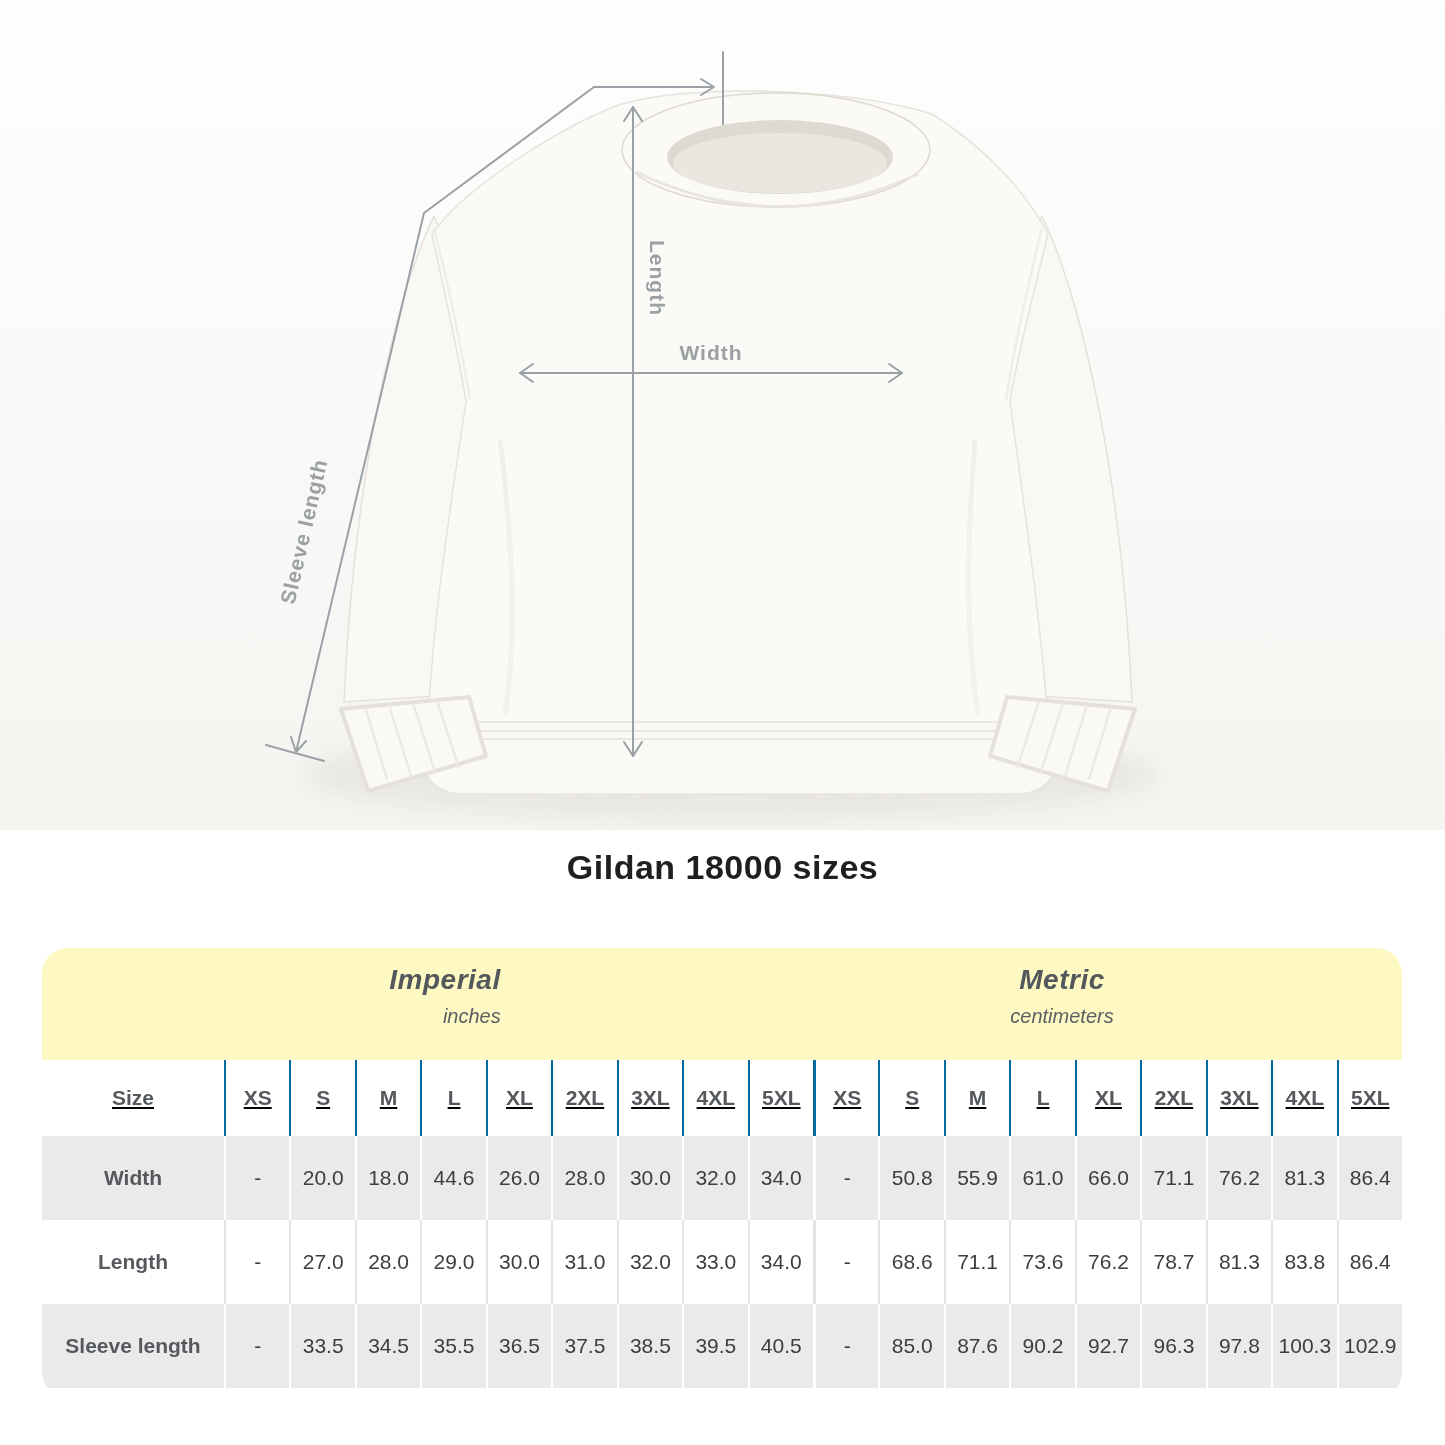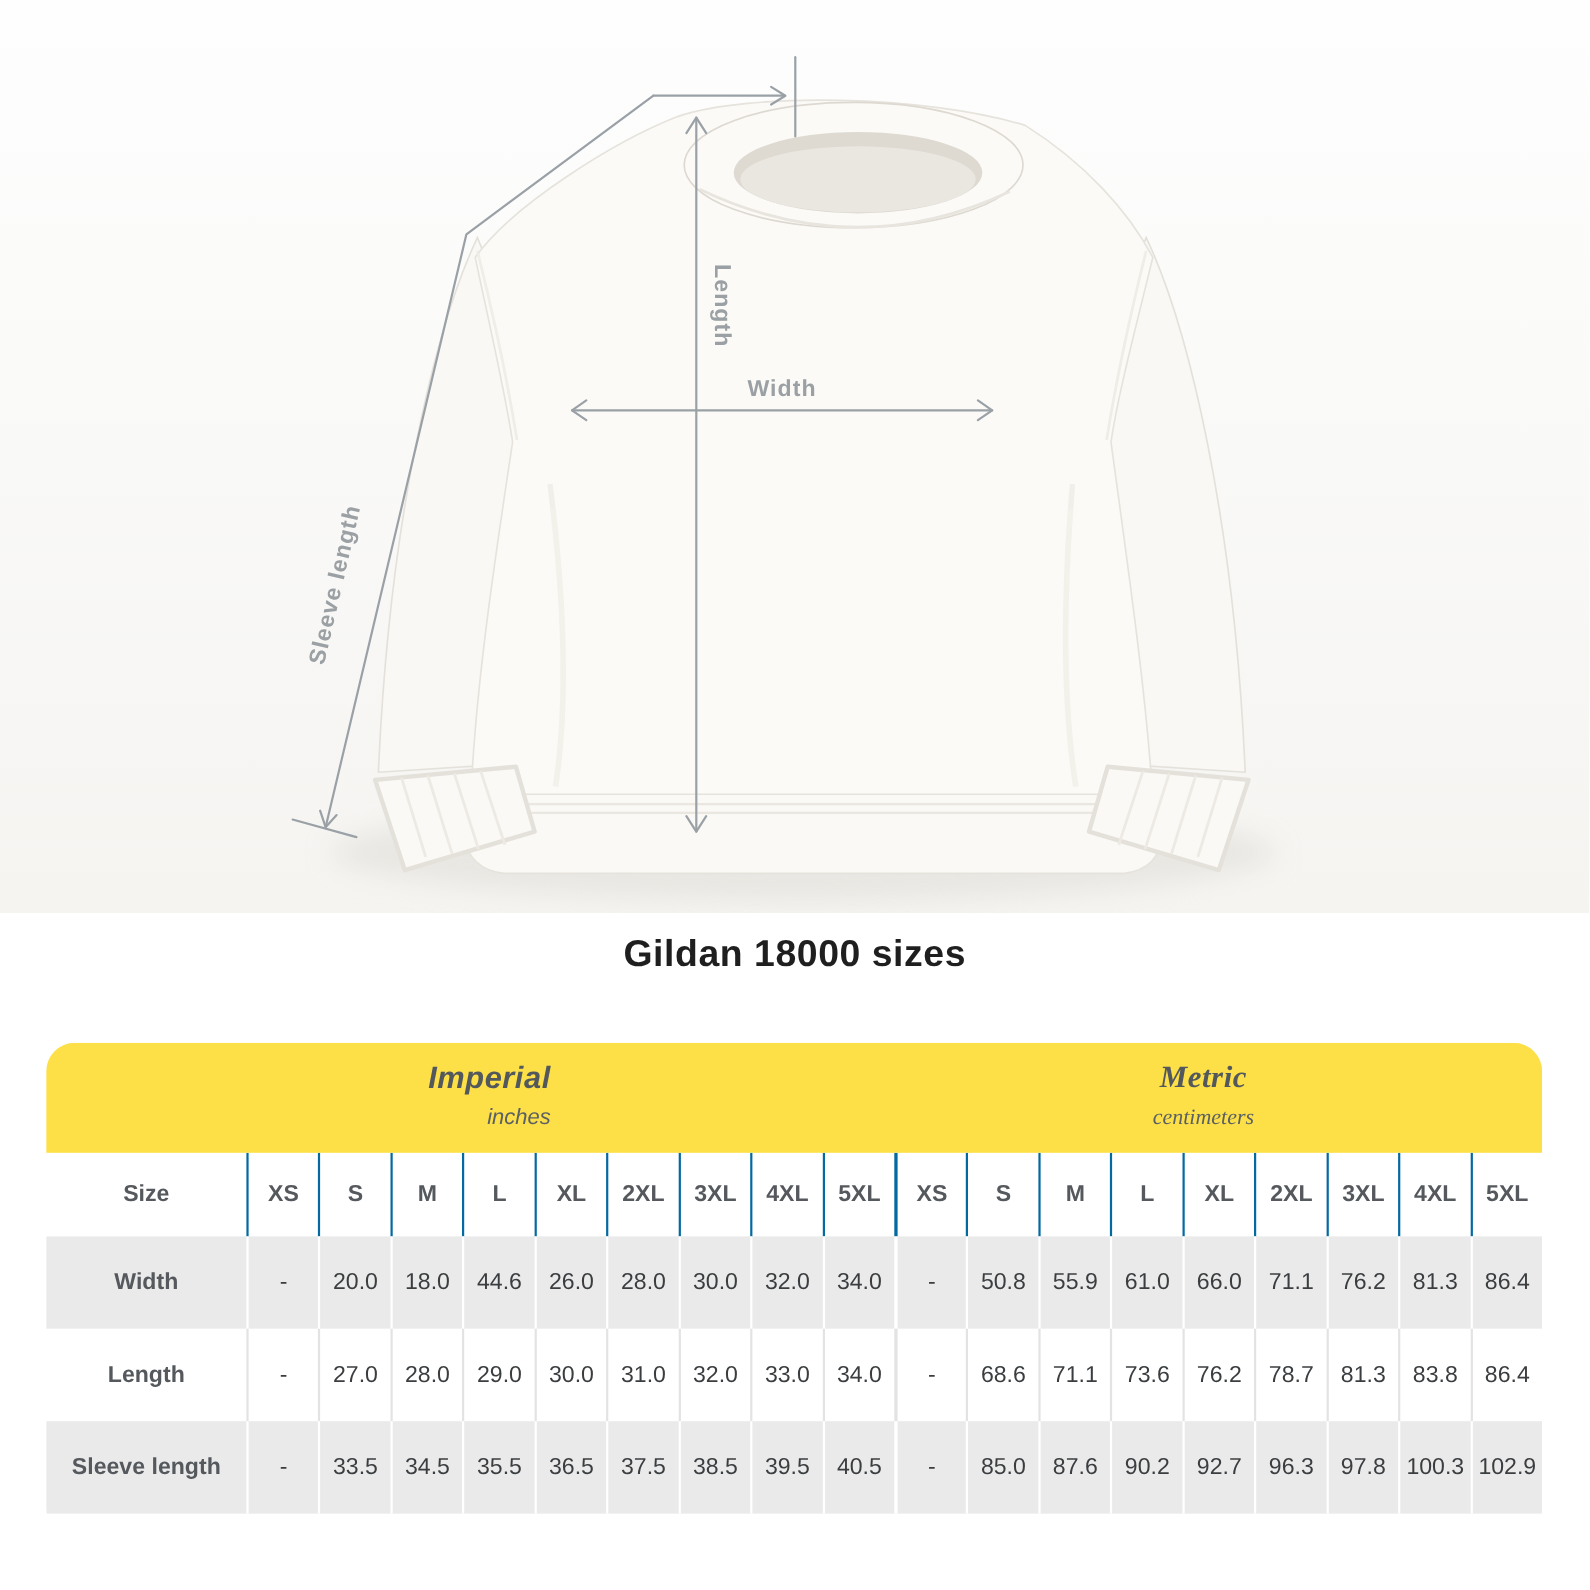--- a/index.html
+++ b/index.html
@@ -8,27 +8,27 @@
   
   .photo{position:absolute;left:0;top:0;width:1445px;height:830px;}
   
   .title{position:absolute;left:0;top:848px;width:1445px;text-align:center;
          font-size:34px;font-weight:bold;color:#1f1f1f;letter-spacing:.5px;}
   .subtitle{position:absolute;left:0;top:898px;width:1445px;text-align:center;
          font-size:20px;font-style:italic;color:#4a4a4a;}
   
   .sizetable{position:absolute;left:42px;top:948px;width:1360px;height:450px;
          border-radius:26px;overflow:hidden;background:#ffffff;}
-  .band{position:relative;height:100px;background:#fde047;}
+  .band{position:relative;height:112px;background:#fef9c3;}
   .ugroup{position:absolute;top:16px;transform:translateX(-50%);text-align:center;white-space:nowrap;}
-  .g-imperial{left:403px;} .g-metric{left:1052px;font-family:Liberation Serif, serif;}
+  .g-imperial{left:403px;} .g-metric{left:1020px;}
   .uname{font-size:28px;font-weight:bold;font-style:italic;color:#53585c;letter-spacing:.5px;}
   .uunit{font-size:20px;font-style:italic;color:#5b6064;margin-top:9px;text-align:right;}
   .trow{display:grid;grid-template-columns:182px repeat(18,1fr);}
-  .thead{height:76px;background:#ffffff;}
+  .thead{height:76px;background:#ffffff;text-decoration:underline;}
   .drow{height:84px;background:#ffffff;}
   .drow.gray{background:#eaeaea;}
   .cell{display:flex;align-items:center;justify-content:center;
         font-size:21px;color:#3b3e40;}
   .thead .cell{font-weight:bold;color:#55595d;}
   .thead .cell + .cell{border-left:2px solid #0369a1;}
   .drow .cell + .cell{border-left:2px solid #e3e3e3;}
   .drow.gray .cell + .cell{border-left:2px solid #ffffff;}
   .cell.gb{border-left-width:3px !important;}
   .rlabel{font-weight:bold;color:#55595d;}

